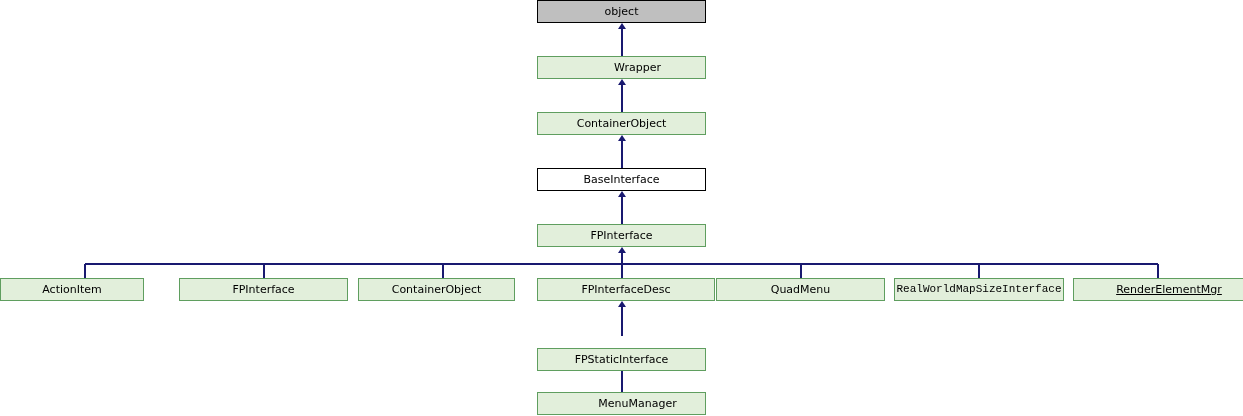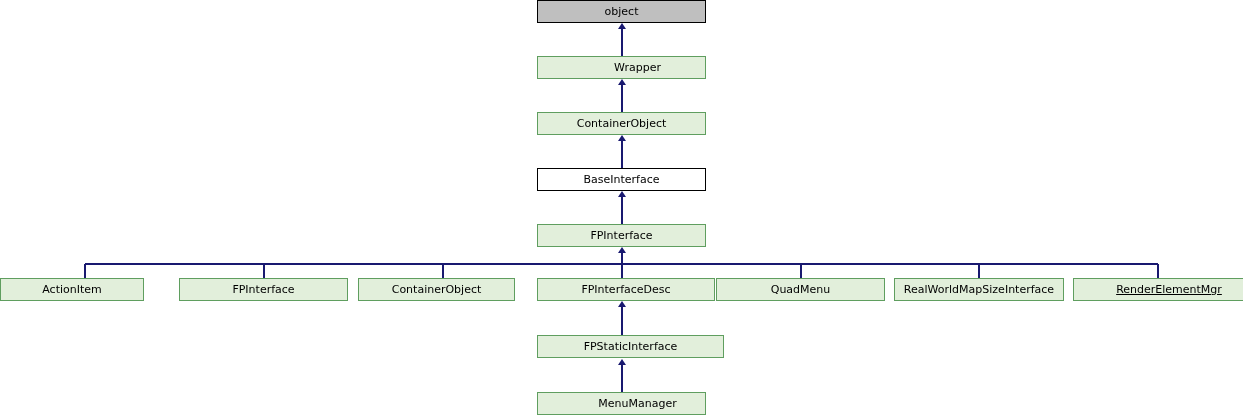--- a/index.html
+++ b/index.html
@@ -88,17 +88,17 @@
     <div class="node gray" style="left: 537px; top: 0px; width: 169px;"><span>object</span></div>
     <div class="node green" style="left: 537px; top: 56px; width: 169px; padding-left: 32px;"><span>Wrapper</span></div>
     <div class="node green" style="left: 537px; top: 112px; width: 169px;"><span>ContainerObject</span></div>
     <div class="node white" style="left: 537px; top: 168px; width: 169px;"><span>BaseInterface</span></div>
     <div class="node green" style="left: 537px; top: 224px; width: 169px;"><span>FPInterface</span></div>
     <div class="node green" style="left: 0px; top: 278px; width: 144px;"><span>ActionItem</span></div>
     <div class="node green" style="left: 179px; top: 278px; width: 169px;"><span>FPInterface</span></div>
     <div class="node green" style="left: 358px; top: 278px; width: 157px;"><span>ContainerObject</span></div>
     <div class="node green" style="left: 537px; top: 278px; width: 178px;"><span>FPInterfaceDesc</span></div>
     <div class="node green" style="left: 716px; top: 278px; width: 169px;"><span>QuadMenu</span></div>
-    <div class="node green" style="left: 894px; top: 278px; width: 170px;"><span>RealWorldMapSizeInterface</span></div>
+    <div class="node green" style="left: 894px; top: 278px; width: 170px; font-family: Liberation Mono, monospace;"><span>RealWorldMapSizeInterface</span></div>
     <div class="node green" style="left: 1073px; top: 278px; width: 192px; text-decoration: underline;"><span>RenderElementMgr</span></div>
-    <div class="node green" style="left: 537px; top: 335px; width: 187px;"><span>FPStaticInterface</span></div>
+    <div class="node green" style="left: 537px; top: 348px; width: 169px;"><span>FPStaticInterface</span></div>
     <div class="node green" style="left: 537px; top: 392px; width: 169px; padding-left: 32px;"><span>MenuManager</span></div>
   </div>
 
 </body></html>

